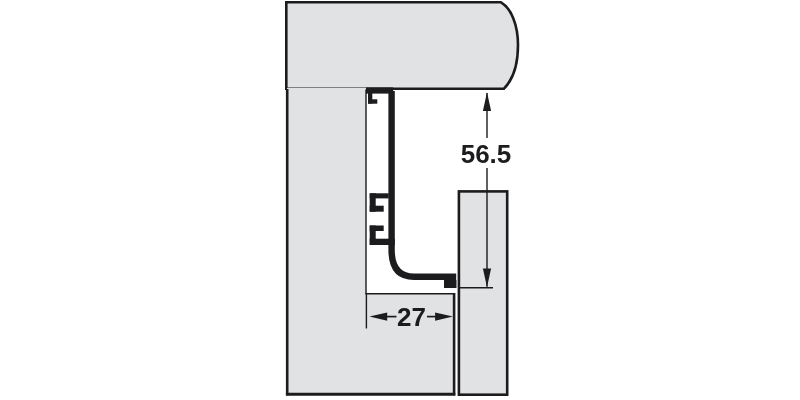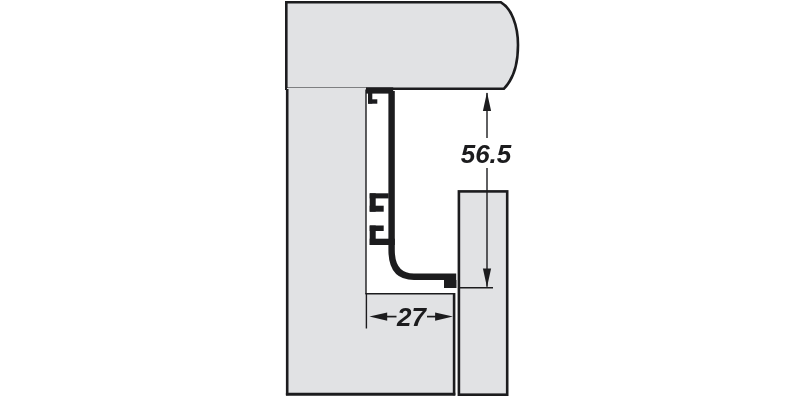--- a/index.html
+++ b/index.html
@@ -3,21 +3,20 @@
 <meta charset="utf-8">
 <style>
   html, body { margin: 0; padding: 0; background: #ffffff; }
   .stage {
     position: relative;
     width: 800px;
     height: 400px;
     background: #ffffff;
     overflow: hidden;
     font-family: "Liberation Sans", sans-serif;
-    font-style: italic;
   }
   svg { display: block; }
   .dim-text {
     font-family: "Liberation Sans", sans-serif;
     font-weight: 700;
     font-size: 26px;
     text-anchor: middle;
   }
 </style>
 </head>

